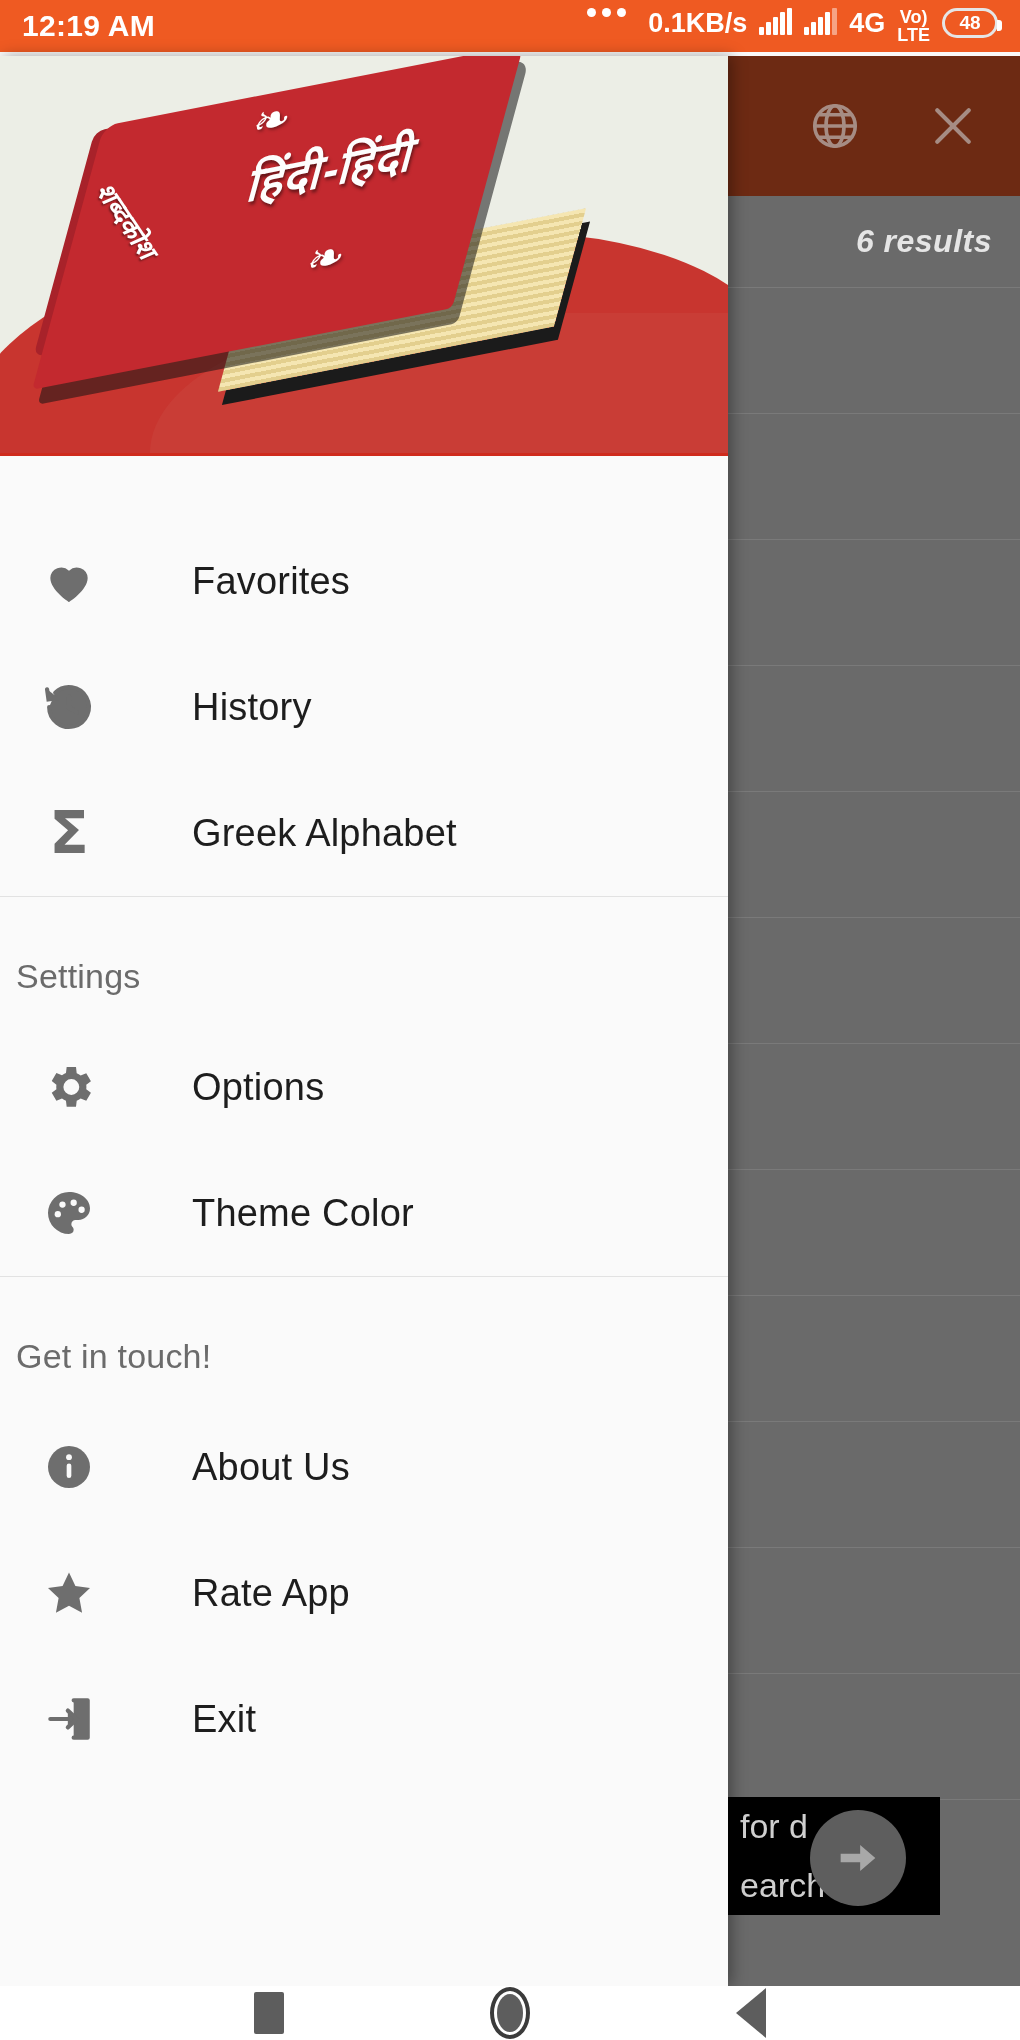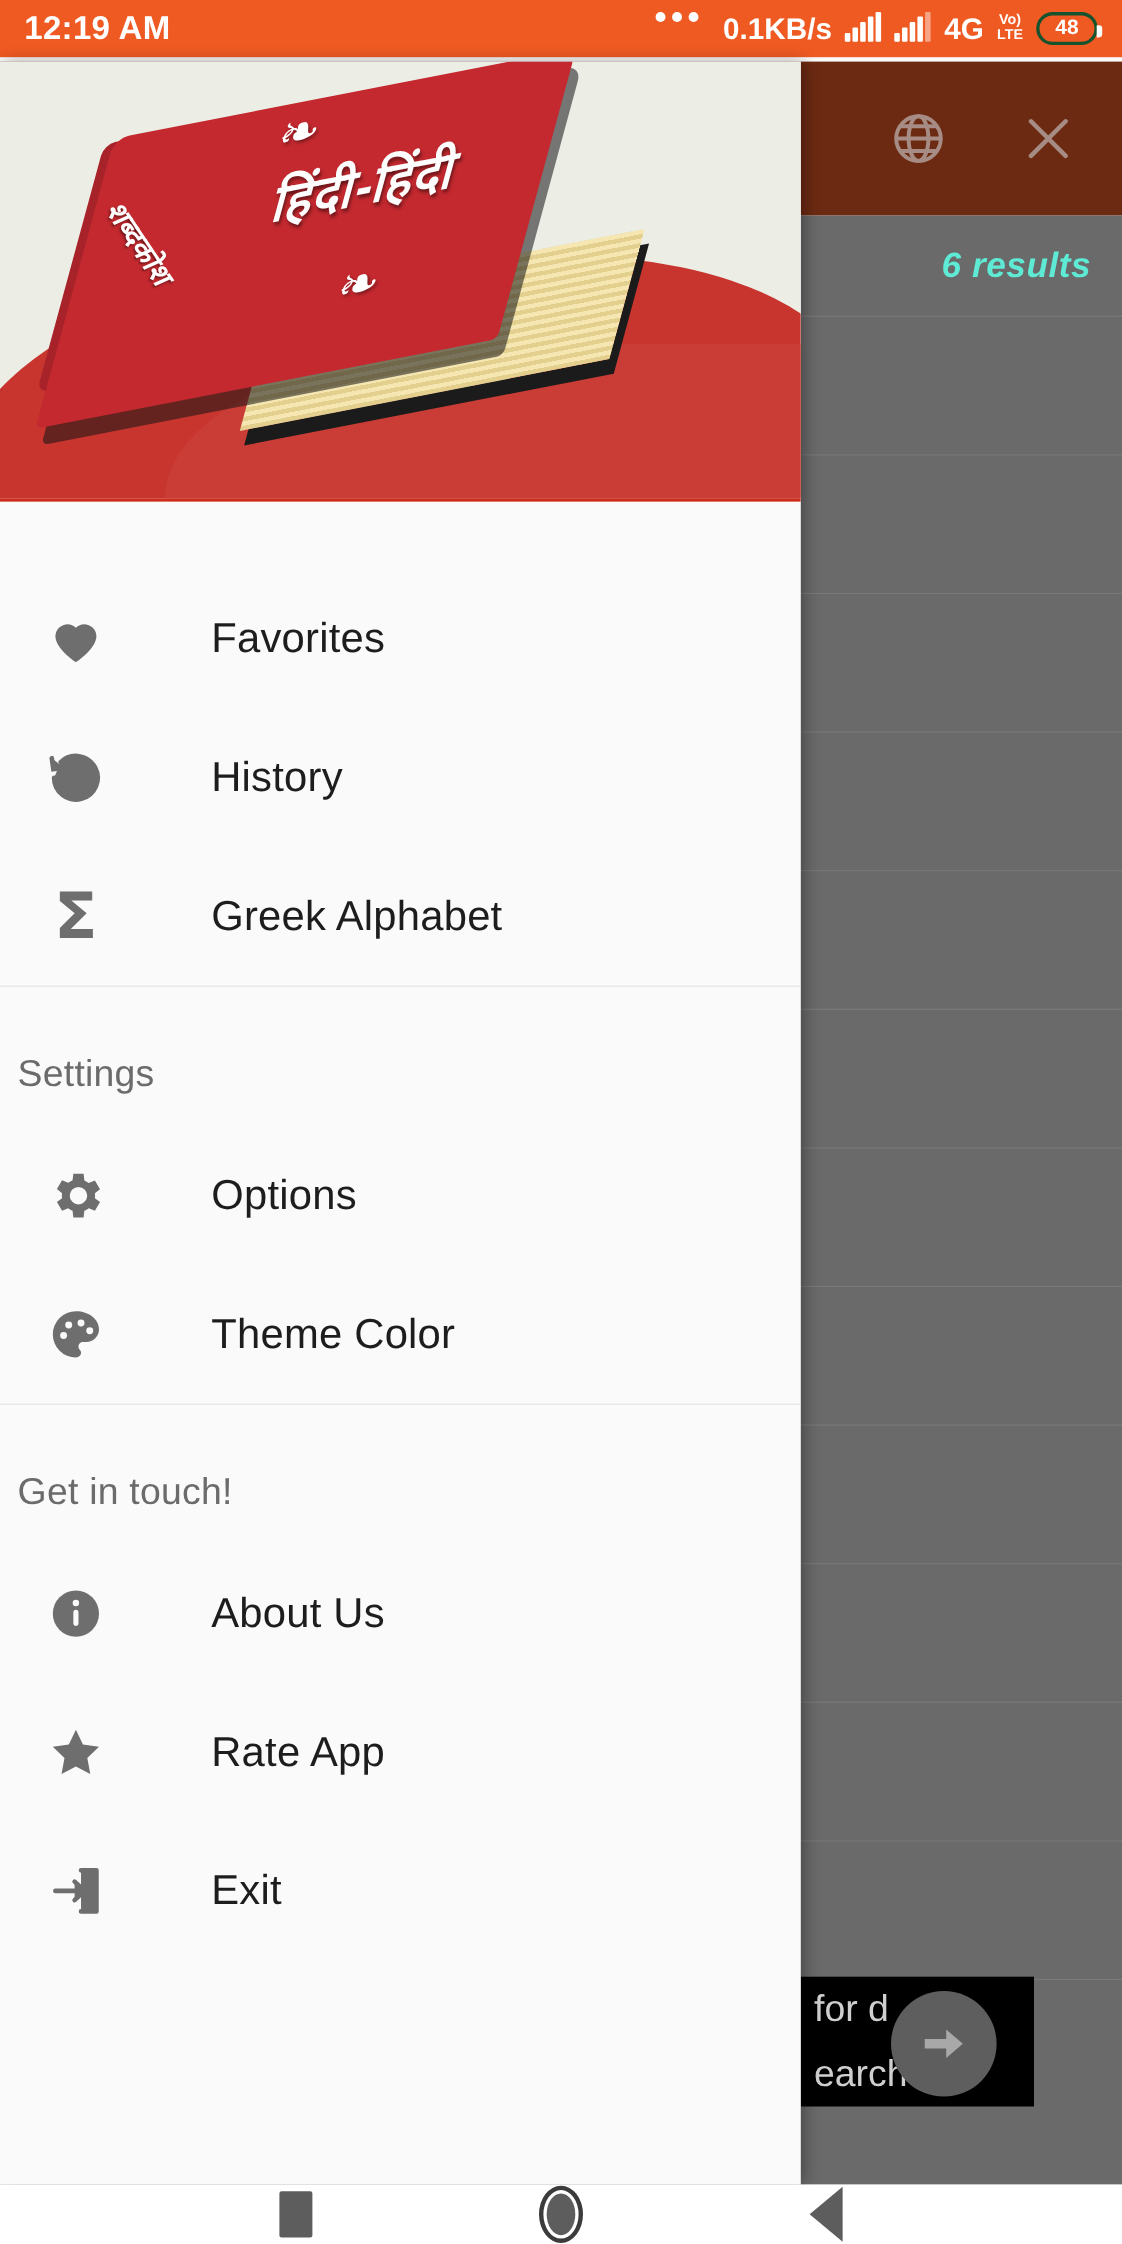--- a/index.html
+++ b/index.html
@@ -38,26 +38,26 @@
   .bars i { width: 5px; background: #fff; display: block; border-radius: 1px; }
   .bars i:nth-child(1){ height: 8px; }
   .bars i:nth-child(2){ height: 13px; }
   .bars i:nth-child(3){ height: 18px; }
   .bars i:nth-child(4){ height: 23px; }
   .bars i:nth-child(5){ height: 27px; }
   .bars.faint i:nth-child(5){ opacity: .45; }
   .gen { font-size: 27px; font-weight: bold; }
   .volte {
     display: flex; flex-direction: column; align-items: center;
-    line-height: 1; font-size: 13px; font-weight: bold;
+    line-height: 1; font-size: 18px; font-weight: bold;
   }
   .battery {
     position: relative;
     width: 56px; height: 30px;
-    border: 3px solid #14532d; border-radius: 15px;
+    border: 3px solid #e5e5e5; border-radius: 15px;
     display: flex; align-items: center; justify-content: center;
     font-size: 19px; font-weight: bold;
   }
   .battery::after {
     content: ""; position: absolute; right: -7px; top: 9px;
     width: 5px; height: 11px; background: #fff; border-radius: 0 3px 3px 0;
   }
 
   
   #app-behind {
@@ -79,21 +79,21 @@
     background: #6a6a6a;
   }
   .behind-row {
     height: 126px;
     border-bottom: 1px solid #7a7a7a;
   }
   .behind-row.first { height: 92px; border-bottom: 1px solid #7a7a7a;
     display:flex; align-items:center; justify-content:flex-end; padding-right: 28px; }
   .results-text {
     font-size: 32px; font-weight: bold; font-style: italic;
-    color: #5eead4; letter-spacing: .5px;
+    color: #e5e5e5; letter-spacing: .5px;
   }
 
   
   #toast {
     position: absolute; left: 728px; top: 1797px;
     width: 212px; height: 118px;
     background: #000000;
     overflow: hidden;
     color: #cfcfcf;
     font-size: 34px;

